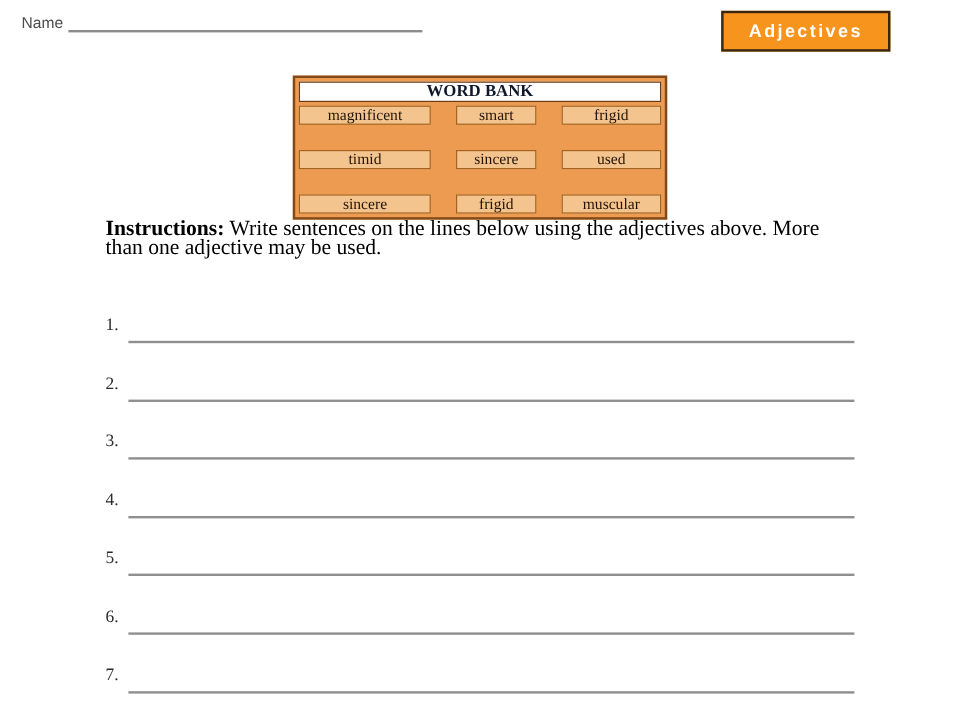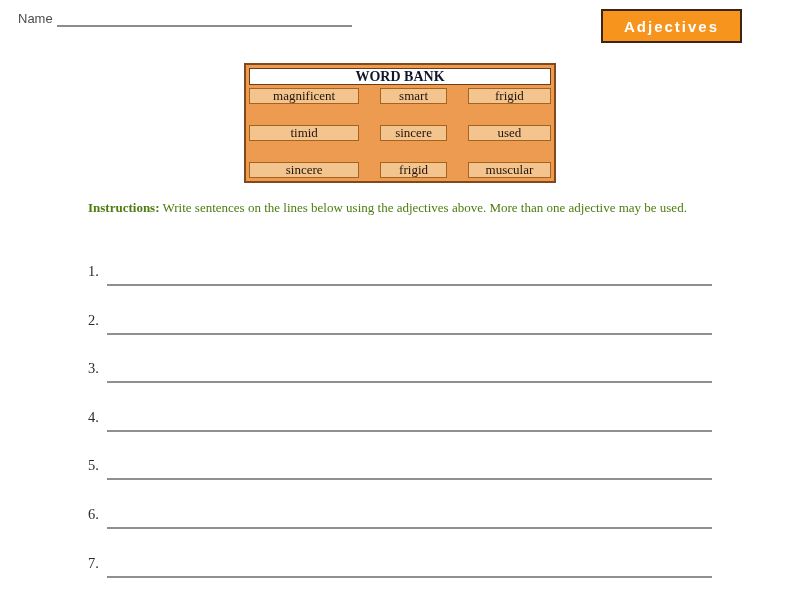--- a/index.html
+++ b/index.html
@@ -74,25 +74,25 @@
     text-align: center;
     font-size: 13px;
     line-height: 14px;
     height: 16px;
     color: #231409;
   }
 
   
   .instructions {
     position: absolute;
-    left: 88px; top: 200px;
+    left: 88px; top: 183px;
     width: 606px;
-    font-size: 13px;
+    font-size: 18px;
     line-height: 15.5px;
-    color: #4d7c0f;
+    color: #000000;
   }
   .instructions b { font-weight: bold; }
 
   
   .write-list {
     position: absolute;
     left: 88px; top: 263px;
     width: 624px;
   }
   .write-item {

